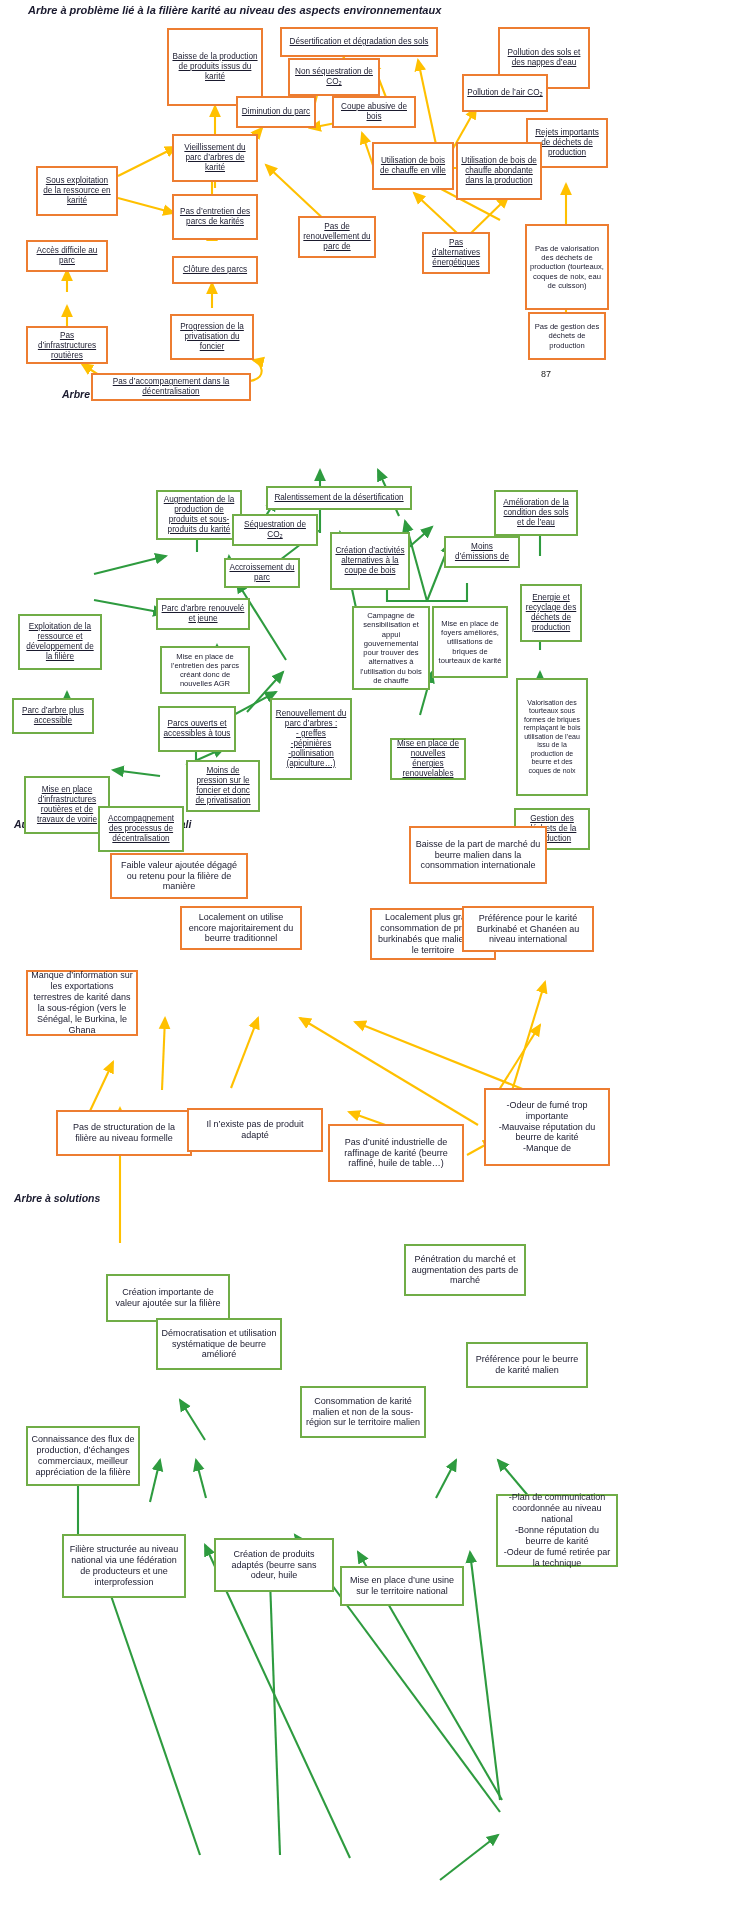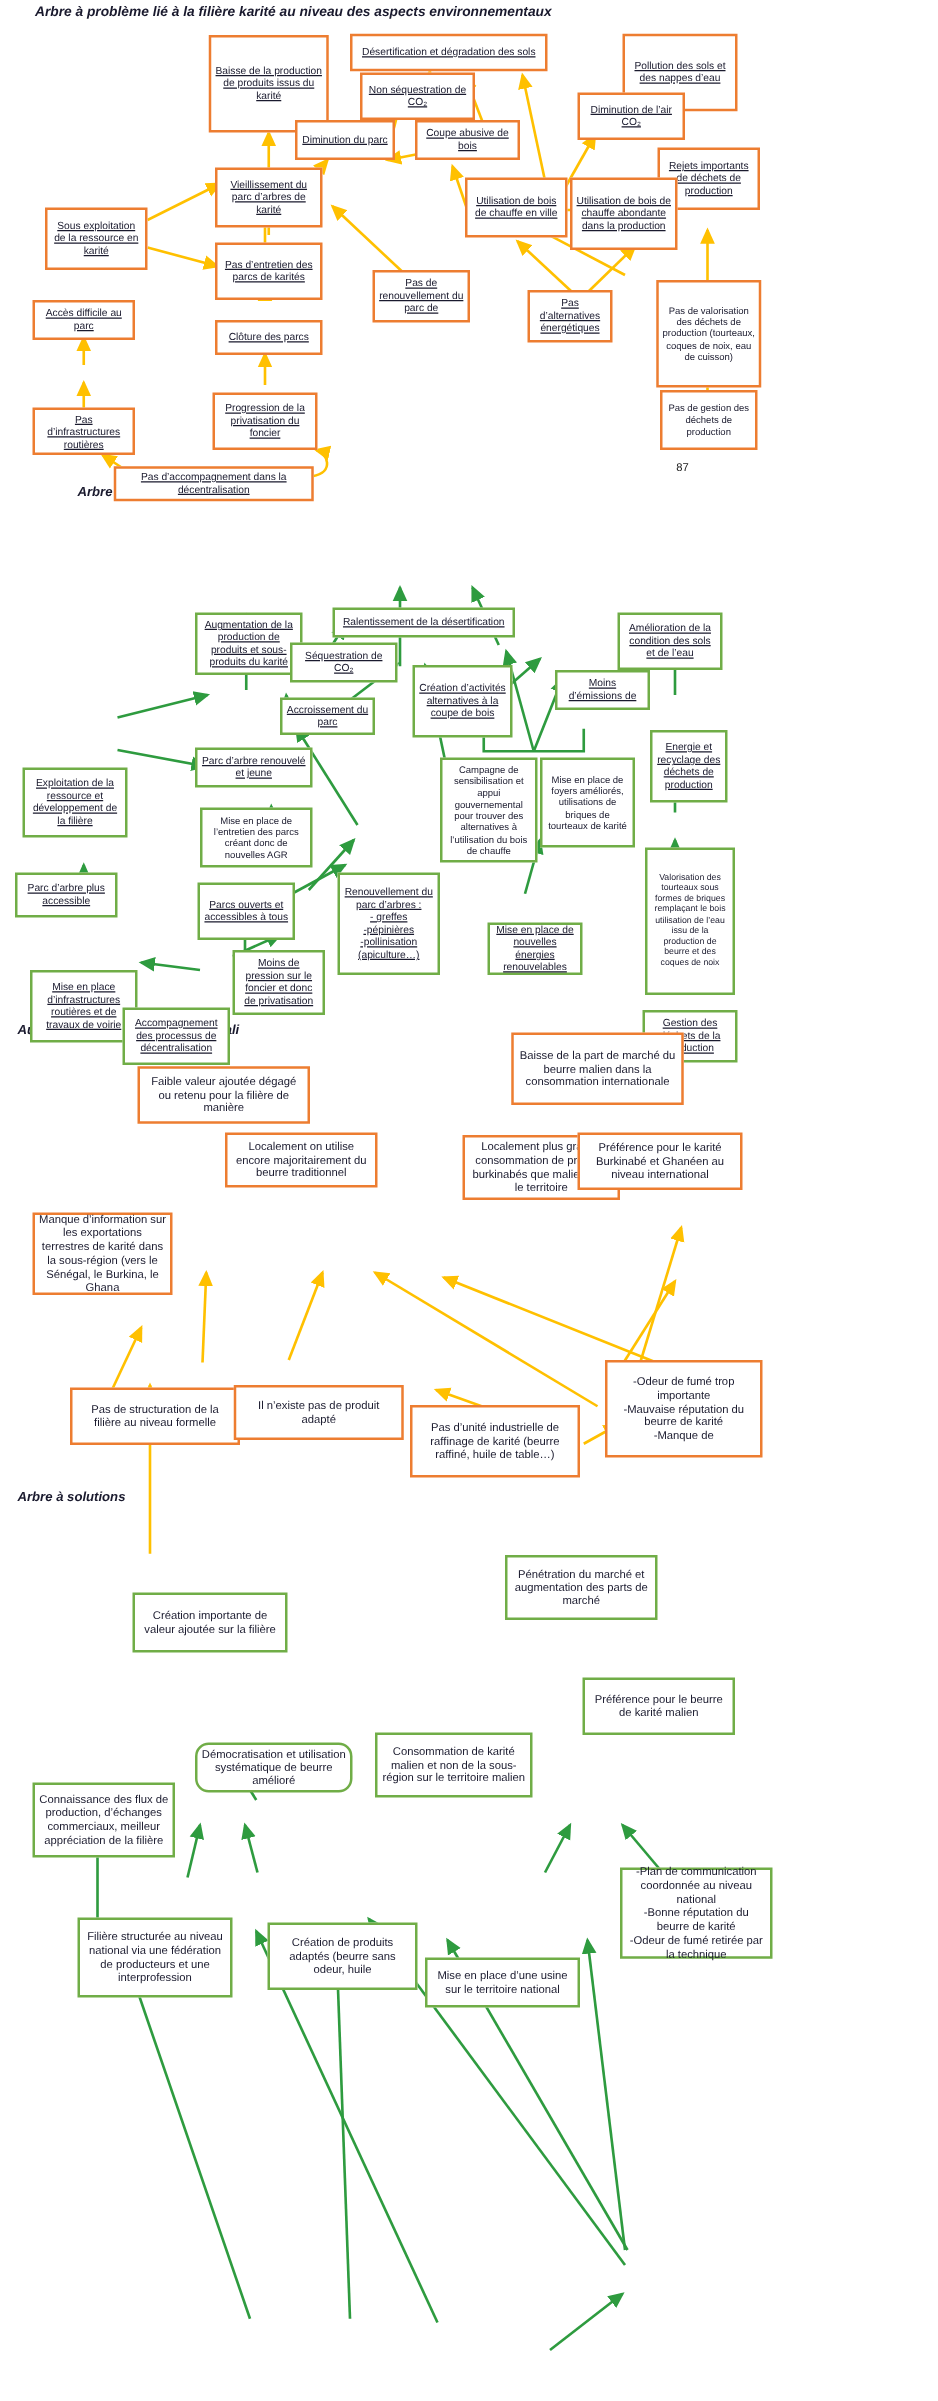--- a/index.html
+++ b/index.html
@@ -130,21 +130,21 @@
   <div class="node orange lbl" style="left:280px;top:27px;width:158px;height:30px;">
       <span>Désertification et dégradation des sols</span>
     </div>
   <div class="node orange lbl" style="left:498px;top:27px;width:92px;height:62px;">
       <span>Pollution des sols et des nappes d’eau</span>
     </div>
   <div class="node orange lbl" style="left:288px;top:58px;width:92px;height:38px;">
       <span>Non séquestration de CO₂</span>
     </div>
   <div class="node orange lbl" style="left:462px;top:74px;width:86px;height:38px;">
-      <span>Diminution de l’air CO₂</span>
+      <span>Pollution de l’air CO₂</span>
     </div>
   <div class="node orange lbl" style="left:236px;top:96px;width:80px;height:32px;">
       <span>Diminution du parc</span>
     </div>
   <div class="node orange lbl" style="left:332px;top:96px;width:84px;height:32px;">
       <span>Coupe abusive de bois</span>
     </div>
   <div class="node orange lbl" style="left:526px;top:118px;width:82px;height:50px;">
       <span>Rejets importants de déchets de production</span>
     </div>
@@ -290,21 +290,21 @@
   <div class="node orange lbl-l" style="left:328px;top:1124px;width:136px;height:58px;">
       <span>Pas d’unité industrielle de raffinage de karité (beurre raffiné, huile de table…)</span>
     </div>
 
   <div class="node green lbl-l" style="left:404px;top:1198px;width:122px;height:52px;">
       <span>Pénétration du marché et augmentation des parts de marché</span>
     </div>
   <div class="node green lbl-l" style="left:106px;top:1228px;width:124px;height:48px;">
       <span>Création importante de valeur ajoutée sur la filière</span>
     </div>
-  <div class="node green lbl-l" style="left:156px;top:1348px;width:126px;height:40px;border-radius:11px;">
+  <div class="node green lbl-l" style="left:156px;top:1272px;width:126px;height:52px;">
       <span>Démocratisation et utilisation systématique de beurre amélioré</span>
     </div>
   <div class="node green lbl-l" style="left:300px;top:1340px;width:126px;height:52px;">
       <span>Consommation de karité malien et non de la sous-région sur le territoire malien</span>
     </div>
   <div class="node green lbl-l" style="left:466px;top:1296px;width:122px;height:46px;">
       <span>Préférence pour le beurre de karité malien</span>
     </div>
   <div class="node green lbl-l" style="left:26px;top:1380px;width:114px;height:60px;">
       <span>Connaissance des flux de production, d’échanges commerciaux, meilleur appréciation de la filière</span>

